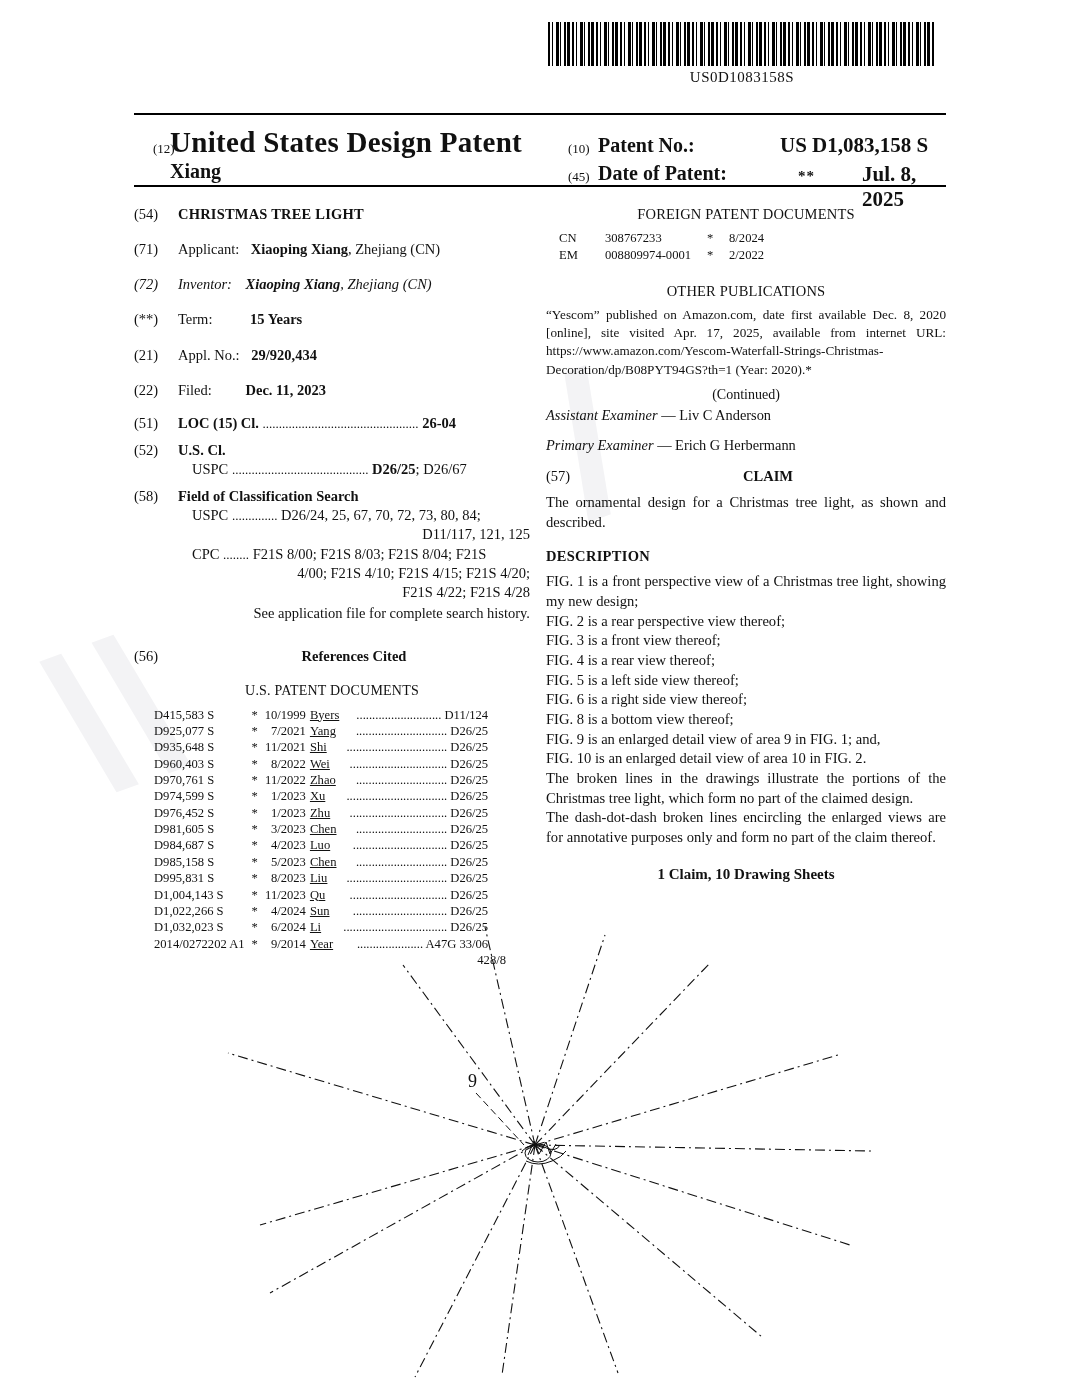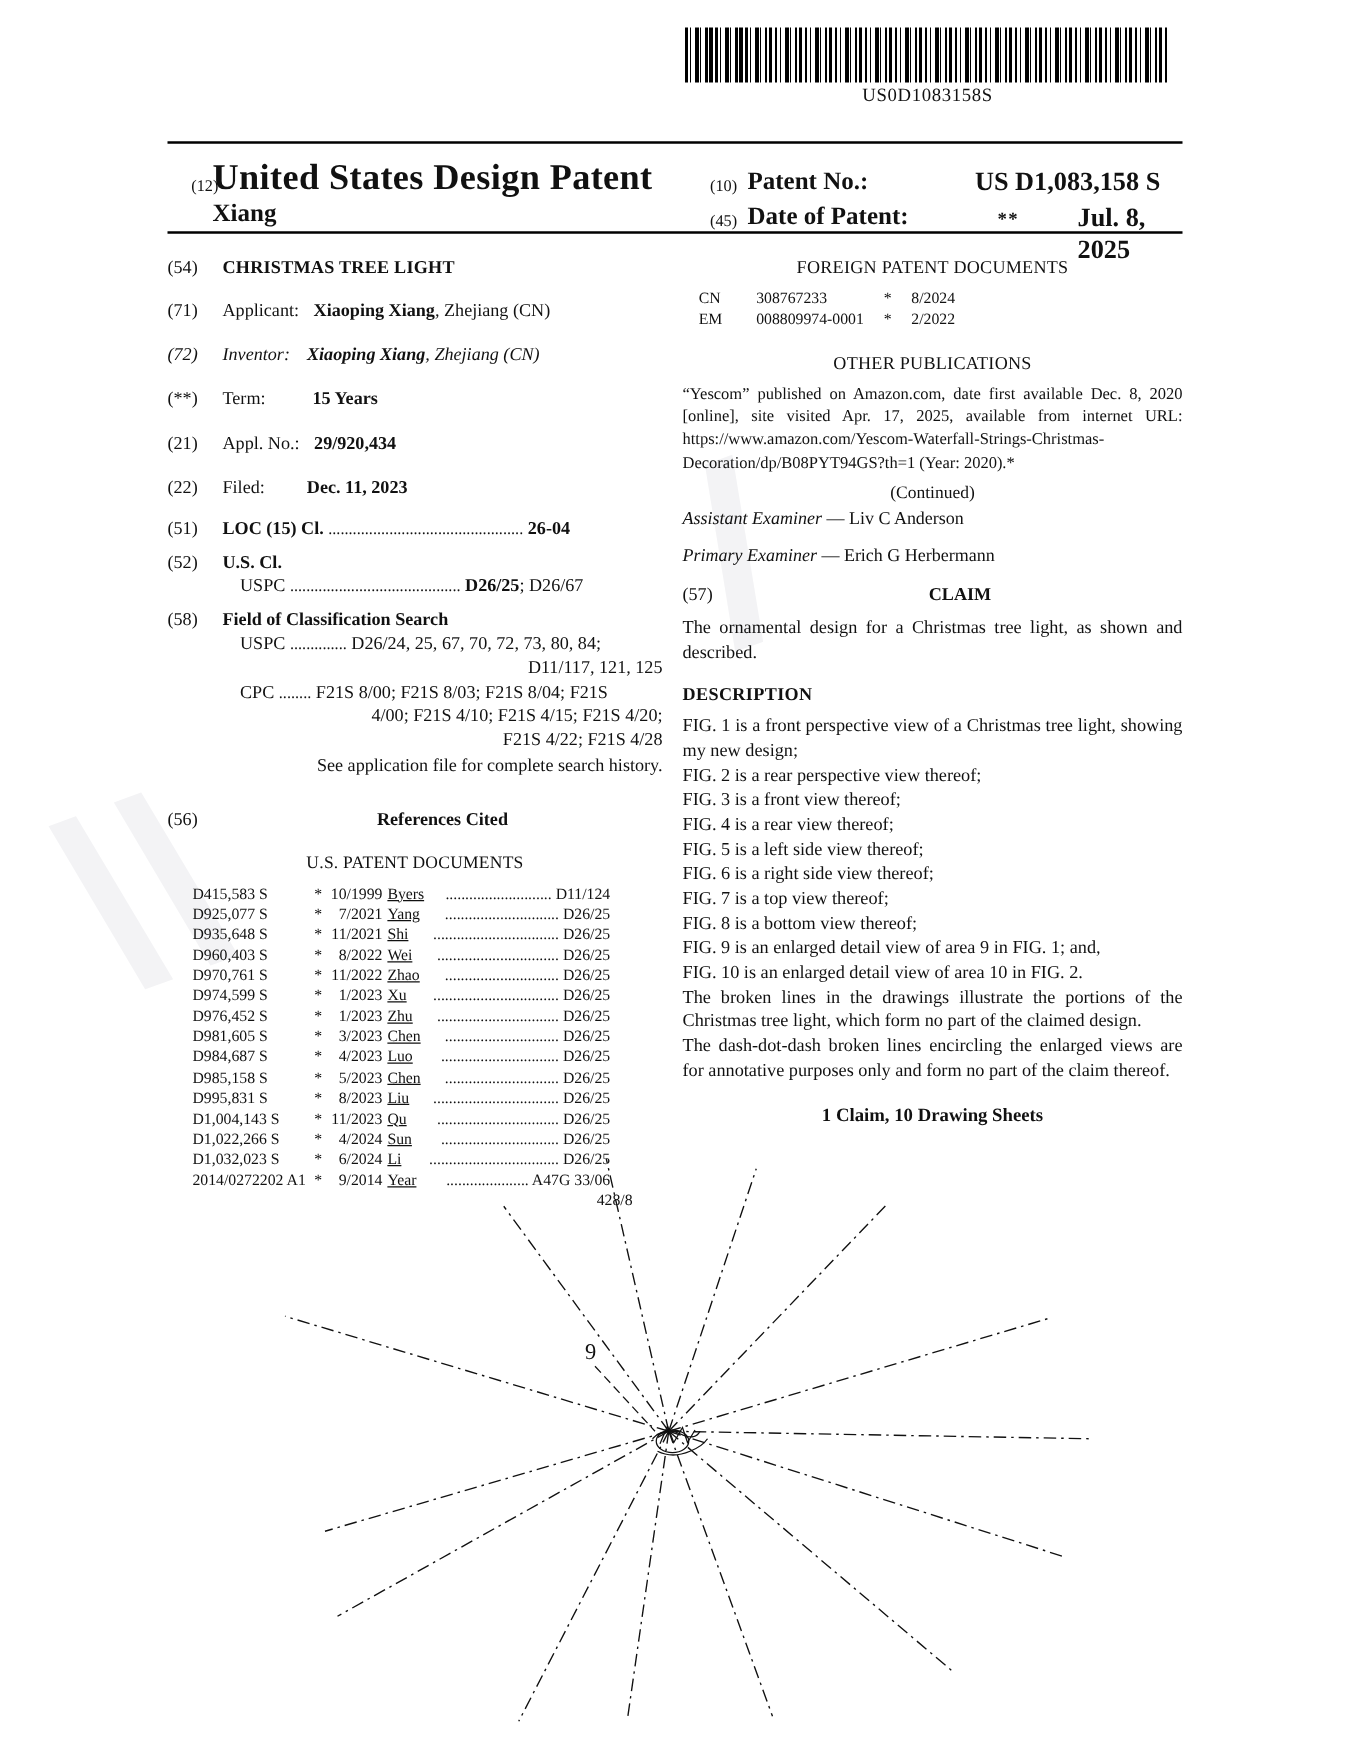--- a/index.html
+++ b/index.html
@@ -396,21 +396,20 @@
 
   <div class="desc-head">DESCRIPTION</div>
 
   <div class="desc-body" id="desc-body">
       <p>FIG. 1 is a front perspective view of a Christmas tree light, showing my new design;</p>
       <p>FIG. 2 is a rear perspective view thereof;</p>
       <p>FIG. 3 is a front view thereof;</p>
       <p>FIG. 4 is a rear view thereof;</p>
       <p>FIG. 5 is a left side view thereof;</p>
       <p>FIG. 6 is a right side view thereof;</p>
-      <p>FIG. 7 is a top view thereof;</p>
       <p>FIG. 8 is a bottom view thereof;</p>
       <p>FIG. 9 is an enlarged detail view of area 9 in FIG. 1; and,</p>
       <p>FIG. 10 is an enlarged detail view of area 10 in FIG. 2.</p>
       <p>The broken lines in the drawings illustrate the portions of the Christmas tree light, which form no part of the claimed design.</p>
       <p>The dash-dot-dash broken lines encircling the enlarged views are for annotative purposes only and form no part of the claim thereof.</p>
     </div>
 
   <div class="claimsheets">1 Claim, 10 Drawing Sheets</div>
 </div>
 

